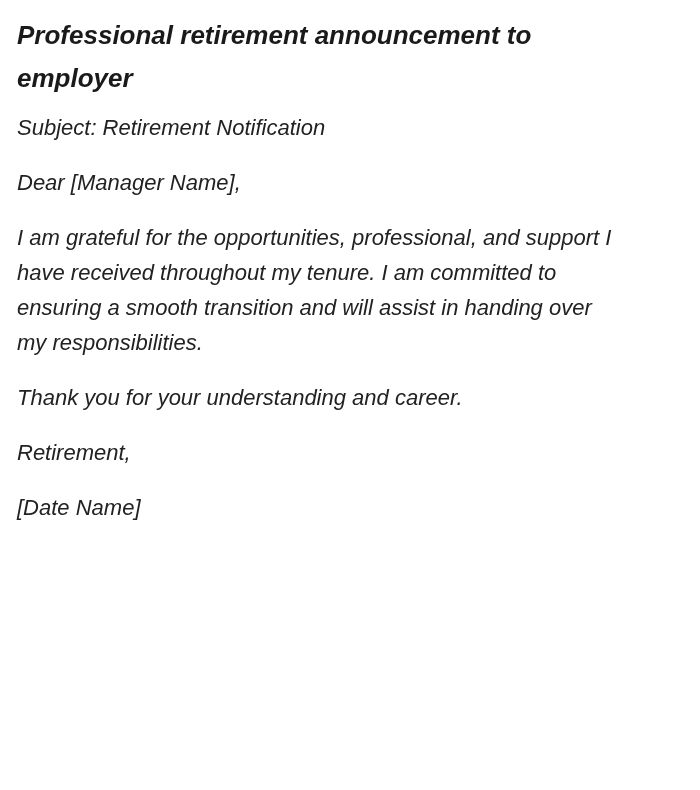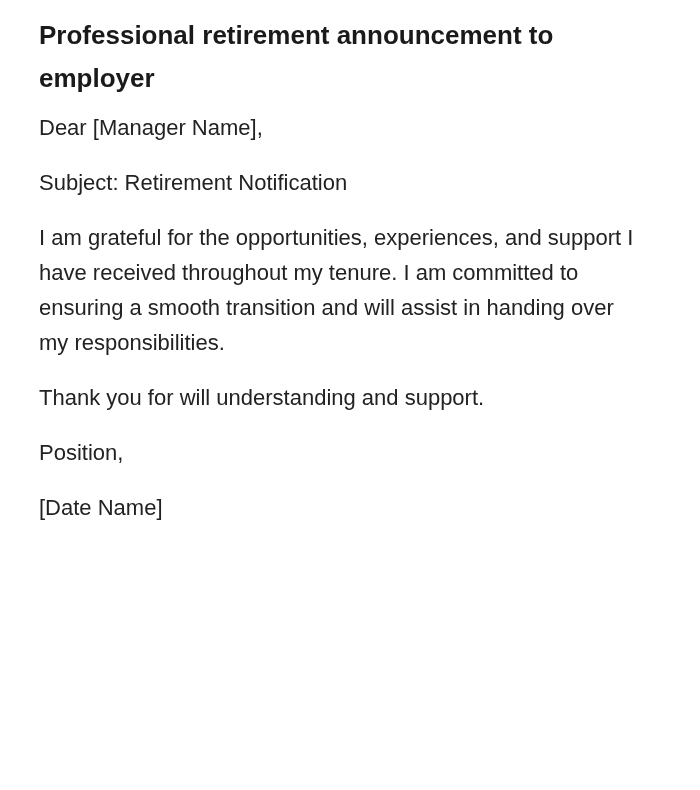--- a/index.html
+++ b/index.html
@@ -13,21 +13,22 @@
     padding: 0;
     background: var(--bg);
   }
   body {
     width: 700px;
     height: 790px;
     overflow: hidden;
     font-family: "Liberation Sans", sans-serif;
   }
   .doc {
-    padding: 14px 40px 0 39px;
+    padding: 14px 40px 0 17px;
+    font-style: italic;
   }
   .doc-title {
     font-size: 26px;
     line-height: 43px;
     font-weight: 700;
     color: var(--heading-color);
     margin: 0 0 10px 0;
     max-width: 605px;
     letter-spacing: 0;
   }
@@ -39,26 +40,26 @@
     margin: 0 0 20px 0;
     max-width: 605px;
   }
 </style>
 </head>
 <body>
 
 <main class="doc">
   <h1 class="doc-title">Professional retirement announcement to employer</h1>
 
+  <p class="doc-para">Subject: Retirement Notification</p>
+
   <p class="doc-para">Dear [Manager Name],</p>
 
-  <p class="doc-para">Subject: Retirement Notification</p>
 
+  <p class="doc-para">I am grateful for the opportunities, professional, and support I have received throughout my tenure. I am committed to ensuring a smooth transition and will assist in handing over my responsibilities.</p>
 
-  <p class="doc-para">I am grateful for the opportunities, experiences, and support I have received throughout my tenure. I am committed to ensuring a smooth transition and will assist in handing over my responsibilities.</p>
+  <p class="doc-para">Thank you for your understanding and career.</p>
 
-  <p class="doc-para">Thank you for will understanding and support.</p>
-
-  <p class="doc-para">Position,</p>
+  <p class="doc-para">Retirement,</p>
 
   <p class="doc-para">[Date Name]</p>
 
 </main>
 
 </body></html>

